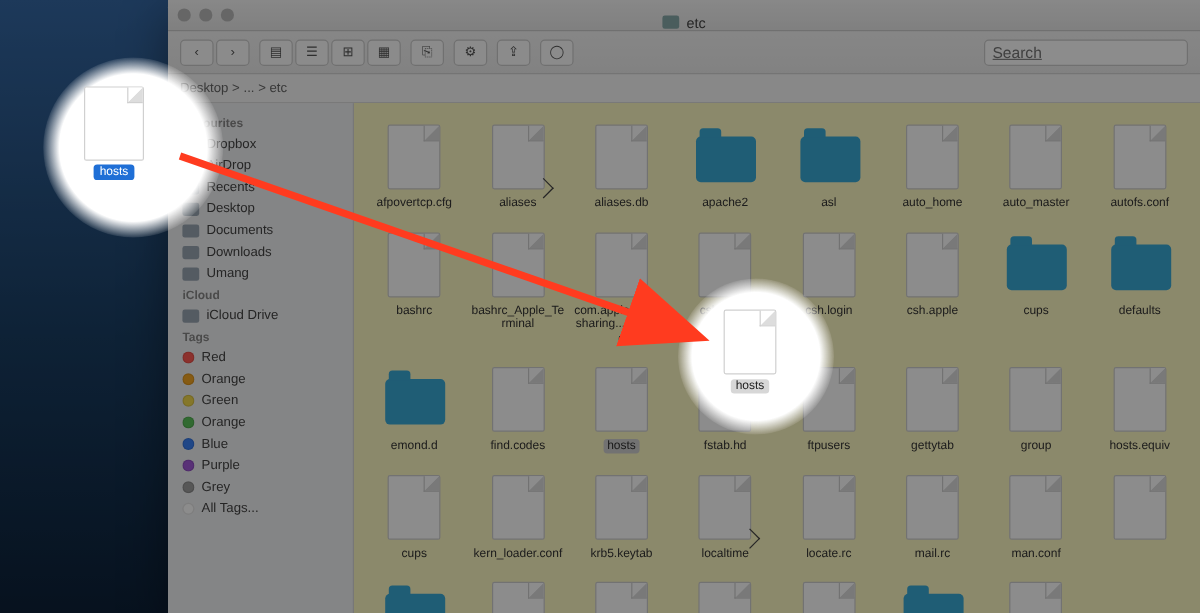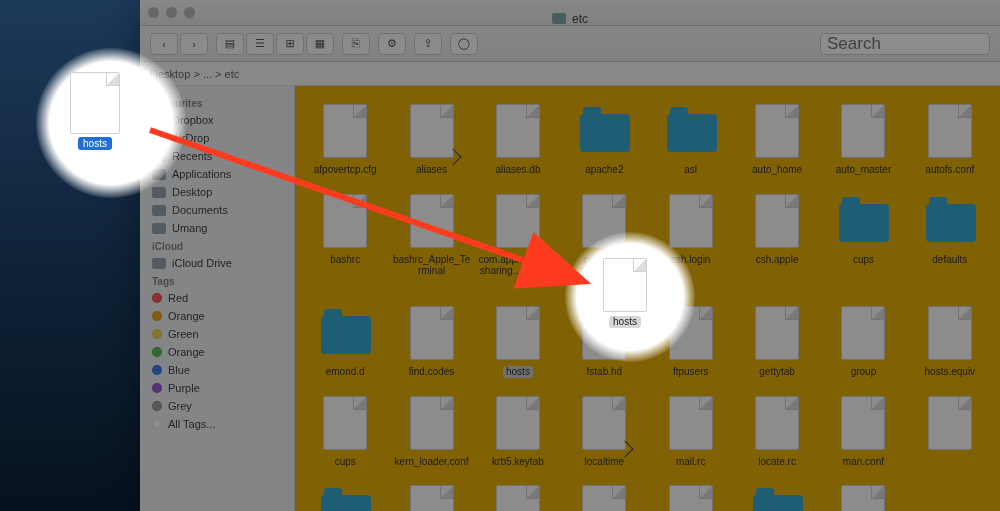--- a/index.html
+++ b/index.html
@@ -24,32 +24,32 @@
   .title-center { display:flex; align-items:center; gap:6px; font-weight:500;margin-top:12px;}
   .folder-mini{width:14px;height:11px;background:#8aa;border-radius:2px;}
 
   .toolbar {
     height:36px; background:linear-gradient(#f5f5f5,#ececec);
     border-bottom:1px solid #ccc; display:flex; align-items:center; padding:0 10px; gap:8px;
   }
   .tool-grp{display:flex;gap:2px;}
   .tbtn{width:28px;height:22px;background:#fdfdfd;border:1px solid #ccc;border-radius:4px;display:flex;align-items:center;justify-content:center;color:#555;font-size:11px;}
   .flex{flex:1;}
-  .search{width:170px;height:22px;border:1px solid #ccc;border-radius:4px;background:#fff;font-size:17px;padding:0 6px;color:#888;}
+  .search{width:170px;height:22px;border:1px solid #ccc;border-radius:4px;background:#fff;font-size:13px;padding:0 6px;color:#888;text-decoration:underline;}
 
   .pathbar{height:24px;background:#f7f7f7;border-bottom:1px solid #ddd;display:flex;align-items:center;padding:0 10px;font-size:11px;color:#666;}
 
   .body{flex:1;display:flex;min-height:0;}
   .sidebar{width:155px;background:#f1f2f4;border-right:1px solid #d9d9d9;padding:8px 0;font-size:11px;color:#444;overflow:hidden;}
   .side-head{padding:4px 12px 2px;color:#888;font-size:10px;font-weight:600;}
   .side-item{display:flex;align-items:center;gap:6px;padding:3px 12px;cursor:default;}
   .side-item .ic{width:14px;height:11px;display:inline-block;}
   .tag-dot{width:10px;height:10px;border-radius:50%;border:1px solid rgba(0,0,0,0.1);}
 
-  .content{flex:1;background:#eab308;overflow:auto;padding:18px 10px;}
+  .content{flex:1;background:#fef9c3;overflow:auto;padding:18px 10px;}
   .grid{display:grid;grid-template-columns:repeat(8,1fr);gap:18px 6px;}
   .item{display:flex;flex-direction:column;align-items:center;gap:4px;cursor:default;}
   .item .icon{width:48px;height:56px;position:relative;}
   .doc{width:44px;height:54px;background:#fff;border:1px solid #d0d0d0;border-radius:2px;position:relative;margin:0 auto;}
   .doc:before{content:"";position:absolute;top:0;right:0;width:12px;height:12px;background:linear-gradient(135deg,#fff 48%,#ddd 52%);border-left:1px solid #d0d0d0;border-bottom:1px solid #d0d0d0;}
   .fold{width:50px;height:38px;margin-top:10px;background:#3aa9d6;border-radius:4px;position:relative;}
   .fold:before{content:"";position:absolute;top:-7px;left:3px;width:18px;height:8px;background:#3aa9d6;border-radius:3px 3px 0 0;}
   .lshort{width:12px;height:12px;position:absolute;right:-3px;bottom:-3px;border:1.5px solid #444;border-left:none;border-bottom:none;transform:rotate(45deg);}
   .label{font-size:10px;color:#333;text-align:center;max-width:80px;line-height:1.15;word-break:break-word;}
   .sel .label{background:#d0d0d0;border-radius:3px;padding:0 3px;}
@@ -120,29 +120,29 @@
           <div class="side-item">
             <span class="ic" style="background:#9aa7b3;border-radius:2px"></span>
             <span>AirDrop</span>
           </div>
           <div class="side-item">
             <span class="ic" style="background:#9aa7b3;border-radius:2px"></span>
             <span>Recents</span>
           </div>
           <div class="side-item">
             <span class="ic" style="background:#9aa7b3;border-radius:2px"></span>
-            <span>Applications</span>
-          </div>
-          <div class="side-item">
-            <span class="ic" style="background:#9aa7b3;border-radius:2px"></span>
             <span>Desktop</span>
           </div>
           <div class="side-item">
             <span class="ic" style="background:#9aa7b3;border-radius:2px"></span>
             <span>Documents</span>
+          </div>
+          <div class="side-item">
+            <span class="ic" style="background:#9aa7b3;border-radius:2px"></span>
+            <span>Downloads</span>
           </div>
           <div class="side-item">
             <span class="ic" style="background:#9aa7b3;border-radius:2px"></span>
             <span>Umang</span>
           </div>
         </div>
       <div class="side-head">iCloud</div>
       <div id="sb-ic">
           <div class="side-item">
             <span class="ic" style="background:#9aa7b3;border-radius:2px"></span>
@@ -355,27 +355,27 @@
        <div class="icon">
               <div class="doc"></div>
               <span class="lshort"></span>
             </div>
        <div class="label">localtime</div>
      </div>
           <div class="item ">
        <div class="icon">
               <div class="doc"></div>
             </div>
+       <div class="label">locate.rc</div>
+     </div>
+          <div class="item ">
+       <div class="icon">
+              <div class="doc"></div>
+            </div>
        <div class="label">mail.rc</div>
-     </div>
-          <div class="item ">
-       <div class="icon">
-              <div class="doc"></div>
-            </div>
-       <div class="label">locate.rc</div>
      </div>
           <div class="item ">
        <div class="icon">
               <div class="doc"></div>
             </div>
        <div class="label">man.conf</div>
      </div>
           <div class="item ">
        <div class="icon">
               <div class="doc"></div>

